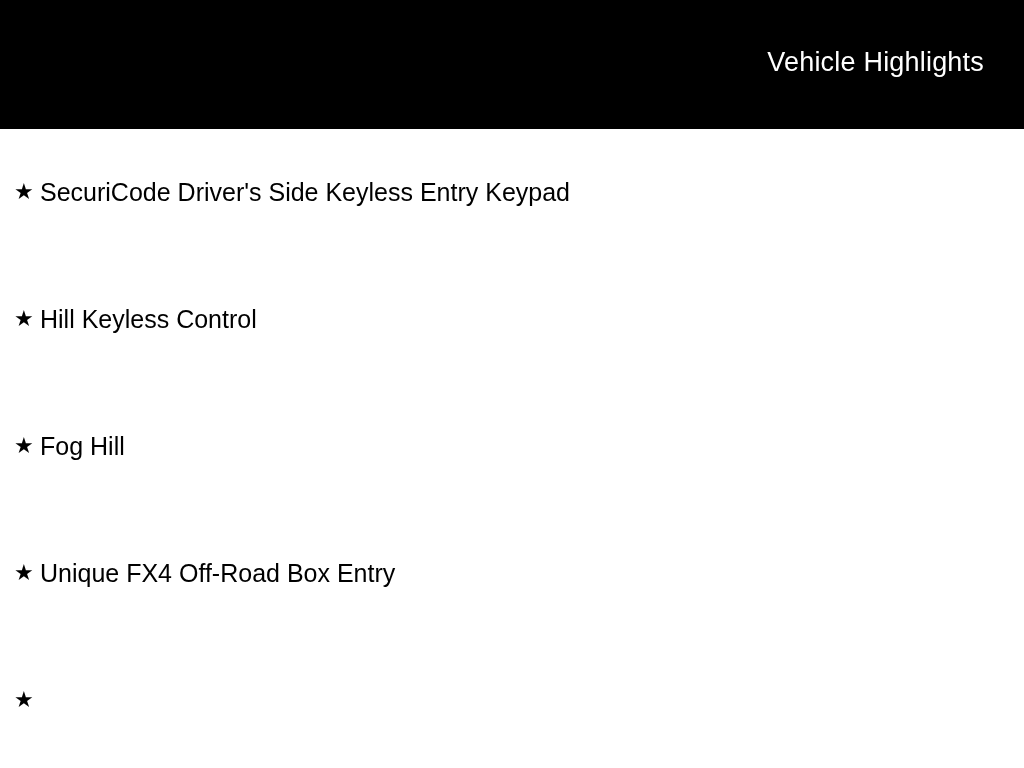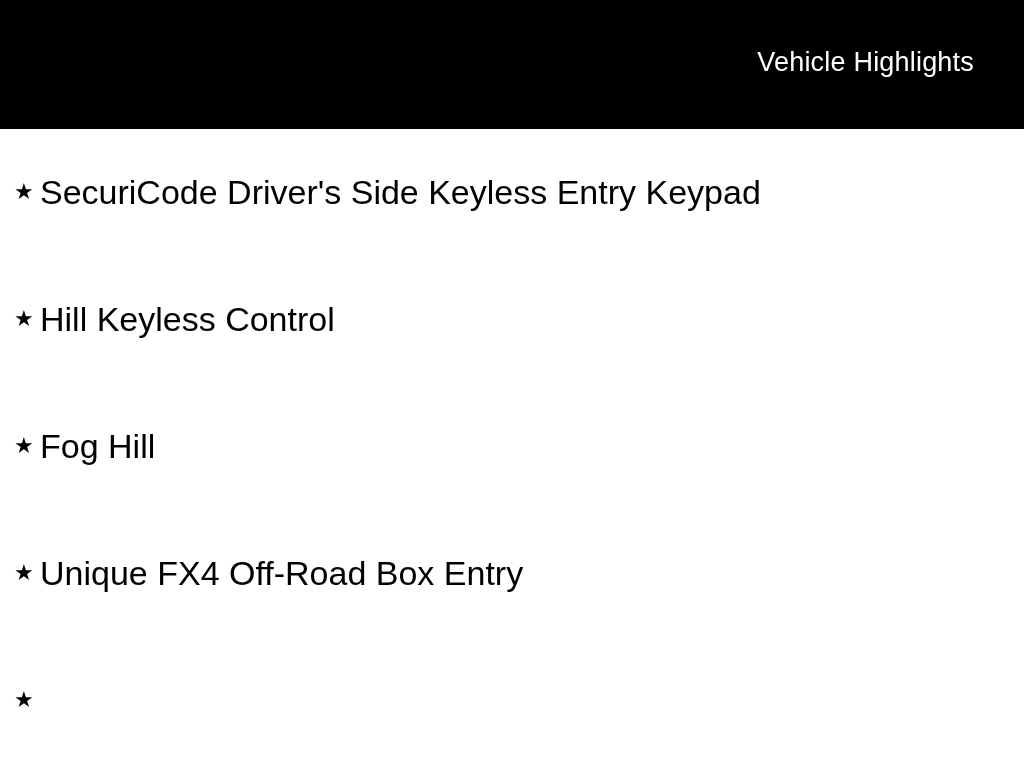--- a/index.html
+++ b/index.html
@@ -20,21 +20,21 @@
     background: #ffffff;
   }
   .header-bar {
     width: 100%;
     height: 129px;
     background: #000000;
     display: flex;
     align-items: center;
     justify-content: flex-end;
     box-sizing: border-box;
-    padding-right: 50px;
+    padding-right: 40px;
   }
   .header-title {
     color: #ffffff;
     font-size: 27px;
     font-weight: 400;
     letter-spacing: 0.2px;
     line-height: 1;
     padding-bottom: 4px;
   }
   .highlights-list {
@@ -53,21 +53,21 @@
     width: 26px;
     min-width: 26px;
     font-size: 22px;
     line-height: 1;
     color: #000000;
     text-align: left;
     position: relative;
     top: -1px;
   }
   .item-label {
-    font-size: 34px;
+    font-size: 25px;
     color: #000000;
     line-height: 1.1;
     white-space: nowrap;
   }
 </style>
 </head>
 <body>
 
 <div class="page">
 

